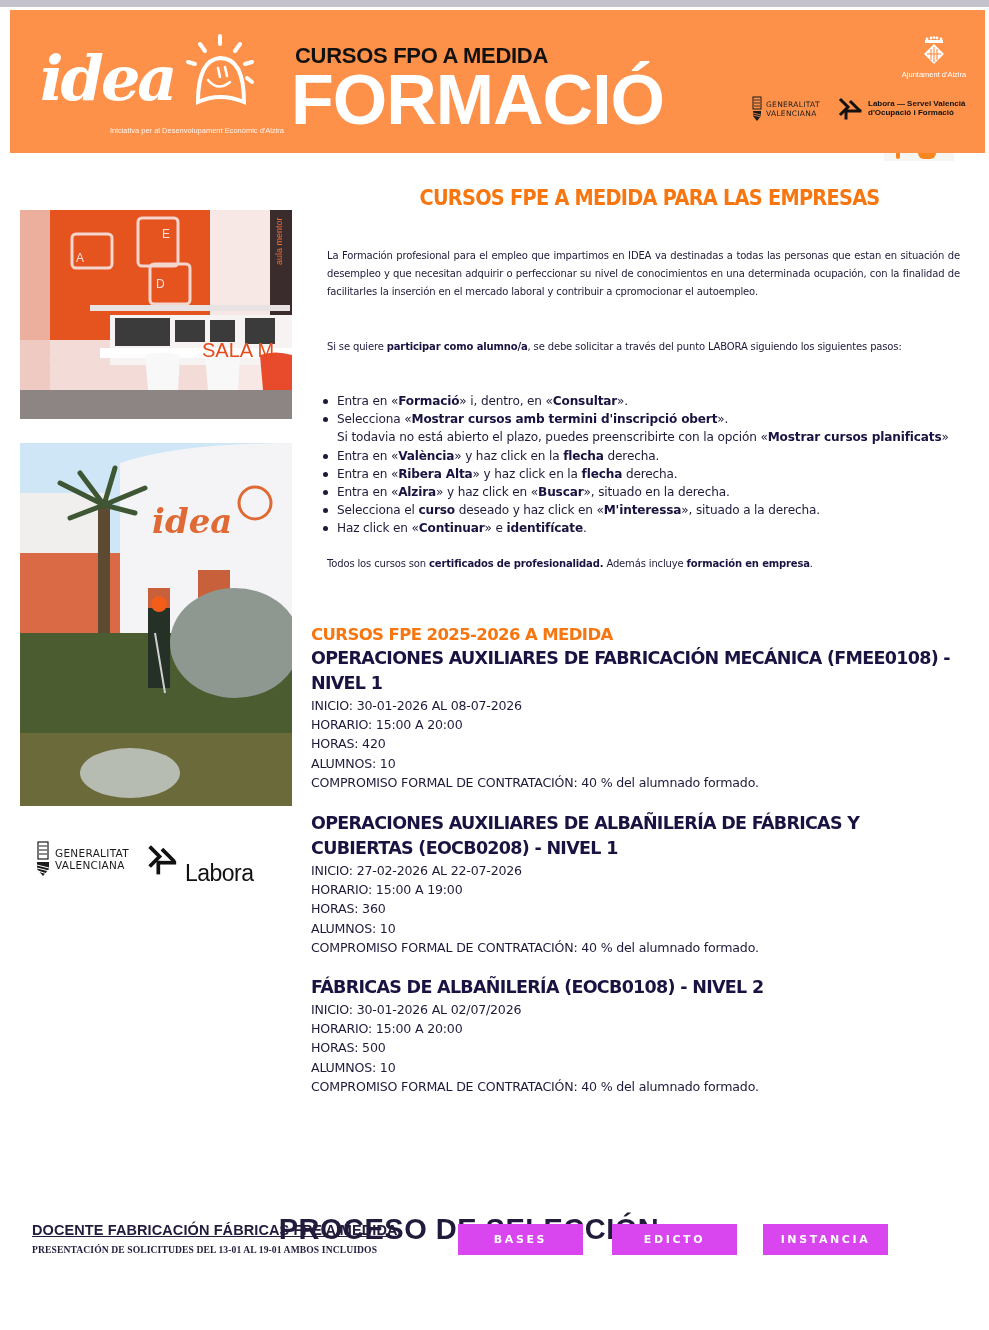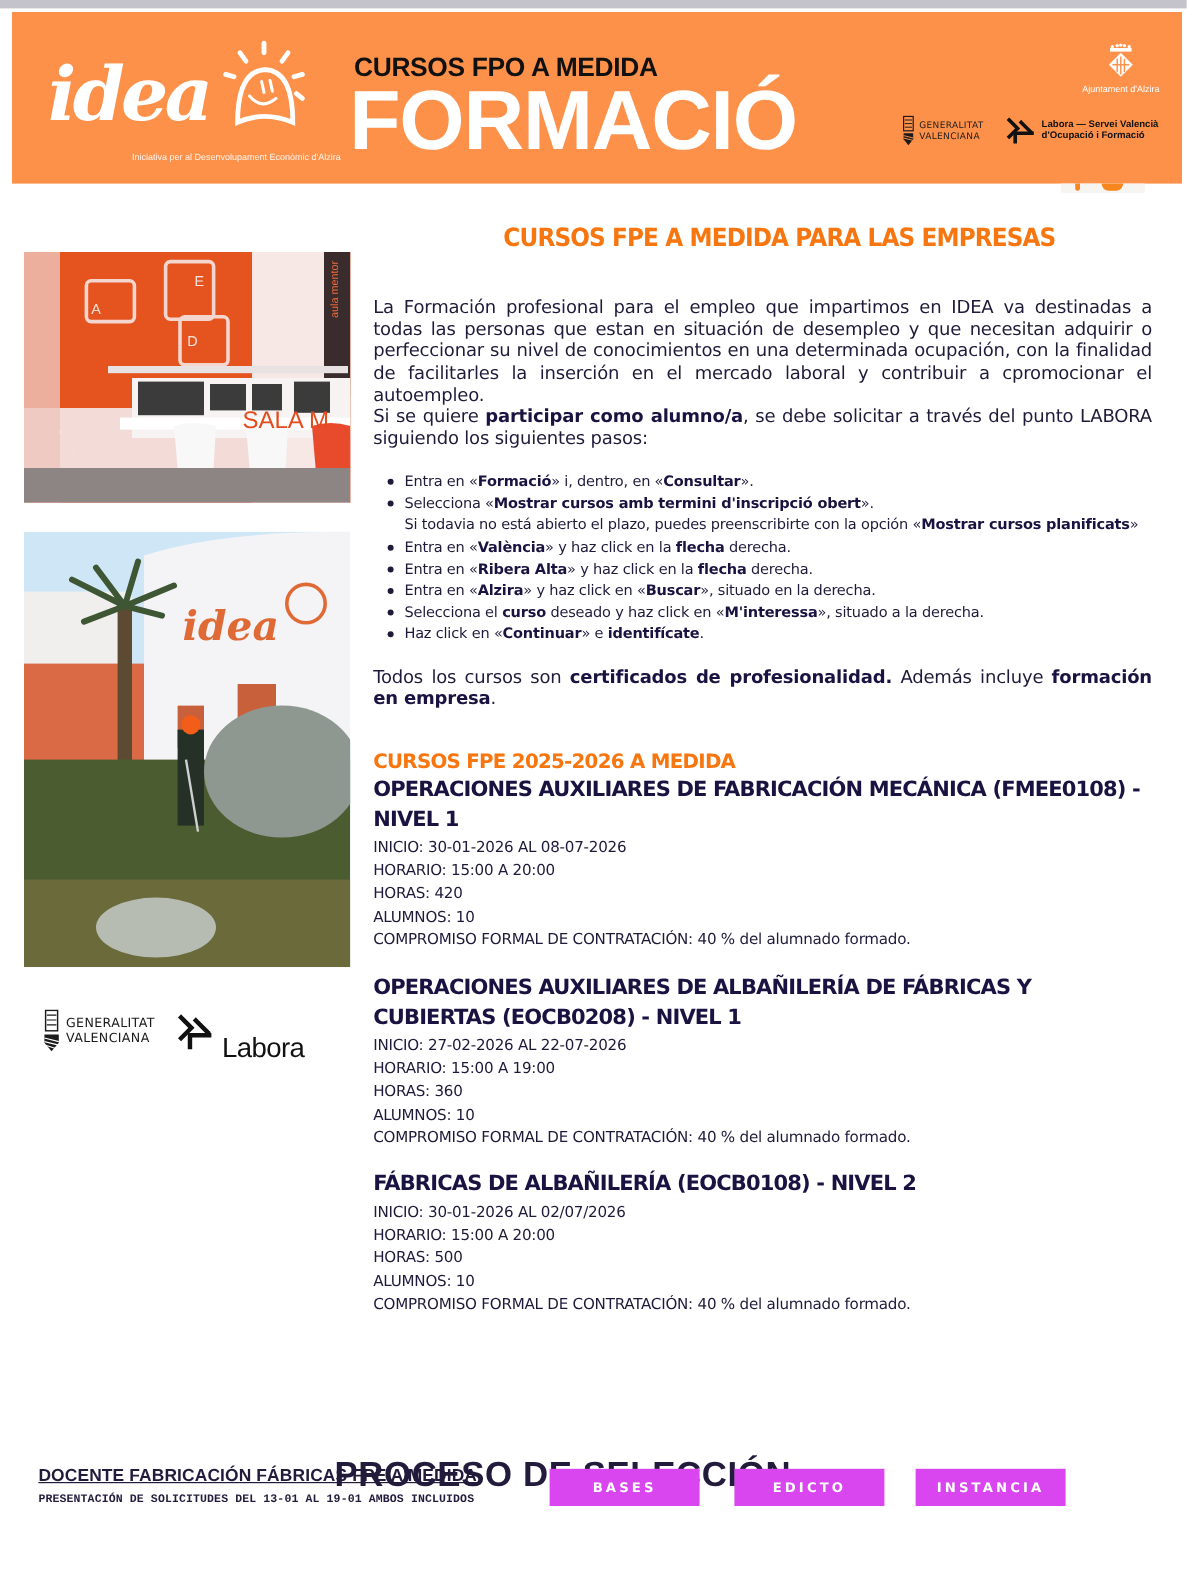--- a/index.html
+++ b/index.html
@@ -29,42 +29,42 @@
   .photo { position: absolute; left: 20px; width: 272px; overflow: hidden; }
   .photo1 { top: 210px; height: 209px; background: #e24a1c; }
   .photo2 { top: 443px; height: 363px; }
   .logos-bottom { position: absolute; left: 36px; top: 836px; width: 240px; height: 46px; display: flex; align-items: center; gap: 18px; }
   .gva-text-lg { font-family: "DejaVu Sans", sans-serif; font-size: 10.5px; line-height: 12px; color: #1b1b1b; letter-spacing: 0.3px; }
   .labora-word { font-family: "Liberation Sans", sans-serif; font-size: 23px; color: #111111; letter-spacing: -0.5px; margin-top: 28px; }
 
   
   .main { position: absolute; left: 311px; top: 186px; width: 649px; }
   .main-title { font-family: "DejaVu Sans", sans-serif; font-weight: bold; font-size: 21px; color: #f7760f; text-align: center; letter-spacing: -0.8px; transform: scaleX(0.92); margin-left: 28px; }
-  .para { font-size: 15px; line-height: 18.2px; color: #1f1a3a; text-align: justify; letter-spacing: -0.15px; }
+  .para { font-size: 10px; line-height: 18.2px; color: #1f1a3a; text-align: justify; letter-spacing: -0.15px; margin-left: 16px; }
   .para b { font-weight: bold; color: #1a1240; }
   .p1 { position: absolute; top: 61px; }
   .p2 { position: absolute; top: 152px; }
   .steps { position: absolute; top: 206px; left: 0; width: 649px; list-style: none; }
   .steps li { position: relative; padding-left: 26px; font-size: 12.1px; line-height: 18.2px; letter-spacing: -0.15px; color: #1f1a3a; }
   .steps li::before { content: ""; position: absolute; left: 12px; top: 7px; width: 5px; height: 5px; border-radius: 50%; background: #1f1a3a; }
   .steps li b { color: #1a1240; }
   .p3 { position: absolute; top: 369px; }
   .sub-title { position: absolute; top: 414px; font-weight: bold; font-size: 16.5px; color: #f7760f; letter-spacing: -0.6px; margin-top: 25px; }
 
   .course { position: absolute; left: 0; width: 660px; }
   .course h3 { font-weight: bold; font-size: 17.5px; line-height: 25px; color: #1a1240; letter-spacing: -0.7px; }
   .course .line { font-size: 12.6px; line-height: 19.2px; color: #1f1a3a; letter-spacing: -0.2px; }
   .c1 { top: 460px; }
   .c2 { top: 625px; }
   .c3 { top: 789px; }
 
   
   .sel-title { position: absolute; left: 0; top: 1213px; width: 938px; text-align: center; font-family: "Liberation Sans", sans-serif; font-weight: bold; font-size: 29px; color: #231b3b; letter-spacing: 0.5px; }
   .sel-link { position: absolute; left: 32px; top: 1222px; font-family: "Liberation Sans", sans-serif; font-weight: bold; font-size: 14.5px; color: #231b3b; text-decoration: underline; letter-spacing: 0.1px; }
-  .sel-note { position: absolute; left: 32px; top: 1244px; font-family: Liberation Mono, monospace; font-weight: bold; font-size: 9.6px; color: #231b3b; letter-spacing: 0.1px; }
+  .sel-note { position: absolute; left: 32px; top: 1244px; font-family: Liberation Serif, serif; font-weight: bold; font-size: 9.6px; color: #231b3b; letter-spacing: 0.1px; }
   .btn { position: absolute; top: 1224px; width: 125px; height: 31px; background: #d946ef; color: #ffffff; font-family: "DejaVu Sans", sans-serif; font-weight: bold; font-size: 11px; letter-spacing: 2.6px; display: flex; align-items: center; justify-content: center; cursor: pointer; }
   .btn-bases { left: 458px; }
   .btn-edicto { left: 612px; }
   .btn-instancia { left: 763px; }
 </style>
 </head>
 <body>
 
 <div class="topbar"></div>
 

